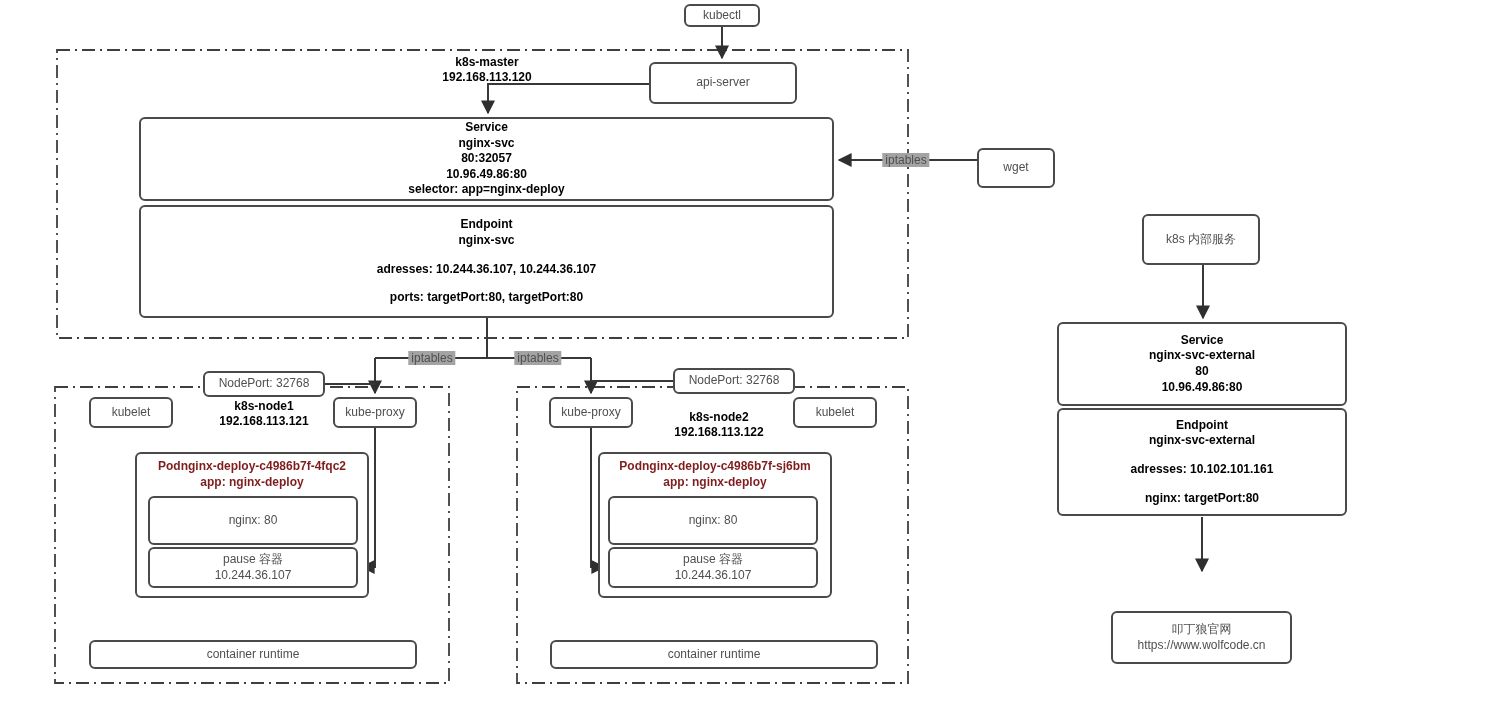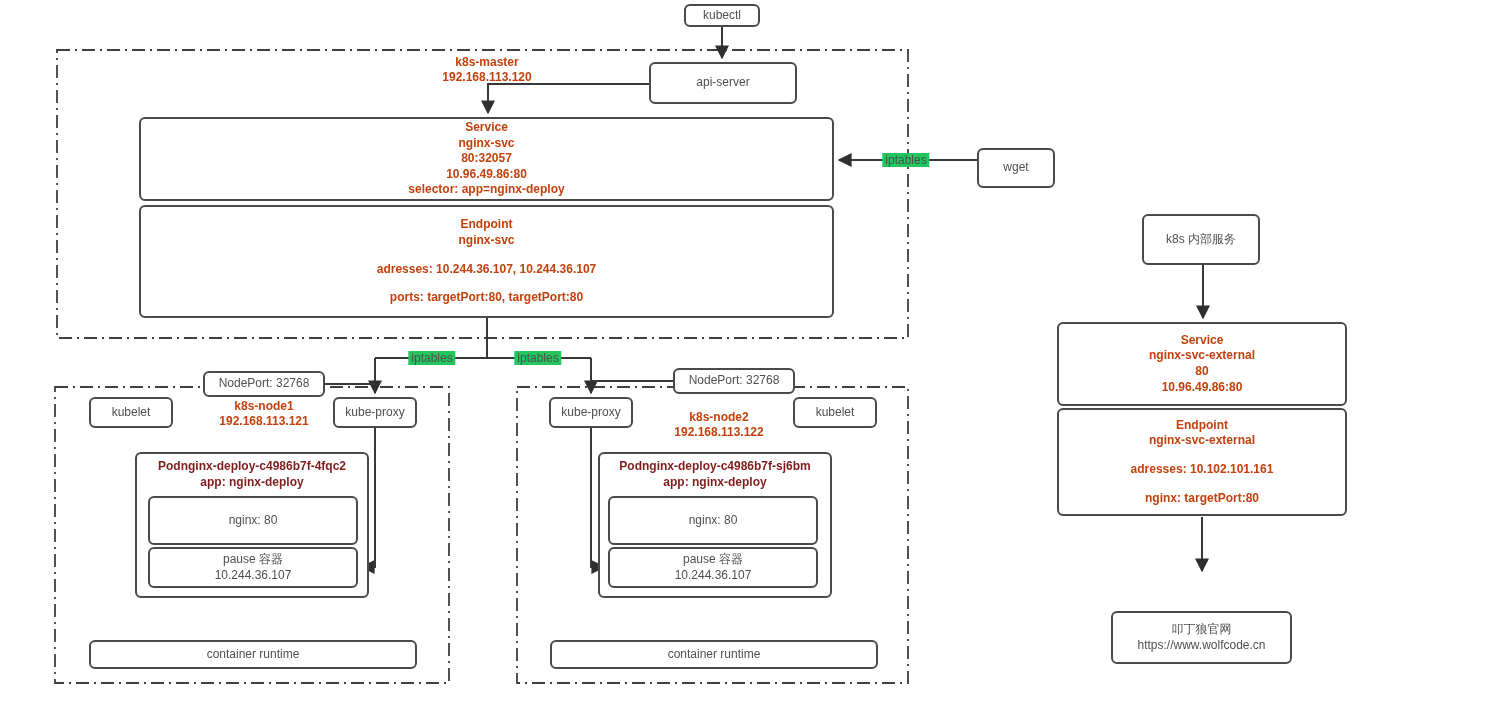--- a/index.html
+++ b/index.html
@@ -6,24 +6,24 @@
   #canvas{
     position:relative;width:1509px;height:727px;background:#ffffff;
     font-family:"Liberation Sans","DejaVu Sans",sans-serif;overflow:hidden;
   }
   #wires{position:absolute;left:0;top:0;width:1509px;height:727px;}
   .box{
     position:absolute;background:#fff;border:2px solid #4a4a4a;border-radius:6px;
     display:flex;flex-direction:column;align-items:center;justify-content:center;
     text-align:center;color:#4f4f4f;font-size:12px;line-height:1.3;box-sizing:border-box;
   }
-  .bold{font-weight:700;color:#c2410c;}
+  .bold{font-weight:700;color:#000000;}
   .float-label{position:absolute;text-align:center;font-size:12px;line-height:1.25;}
   .line-label{
-    position:absolute;font-size:12px;color:#4f4f4f;background:#22c55e;padding:0 3px;
+    position:absolute;font-size:12px;color:#4f4f4f;background:#a3a3a3;padding:0 3px;
     transform:translate(-50%,-50%);white-space:nowrap;
   }
   .gap-top{margin-top:13px;}
   .pod{justify-content:flex-start;padding-top:5px;}
   .pod-title{width:206px;font-weight:700;color:#7f1d1d;overflow-wrap:break-word;}
 </style>
 </head>
 <body>
 
 <div id="canvas">

